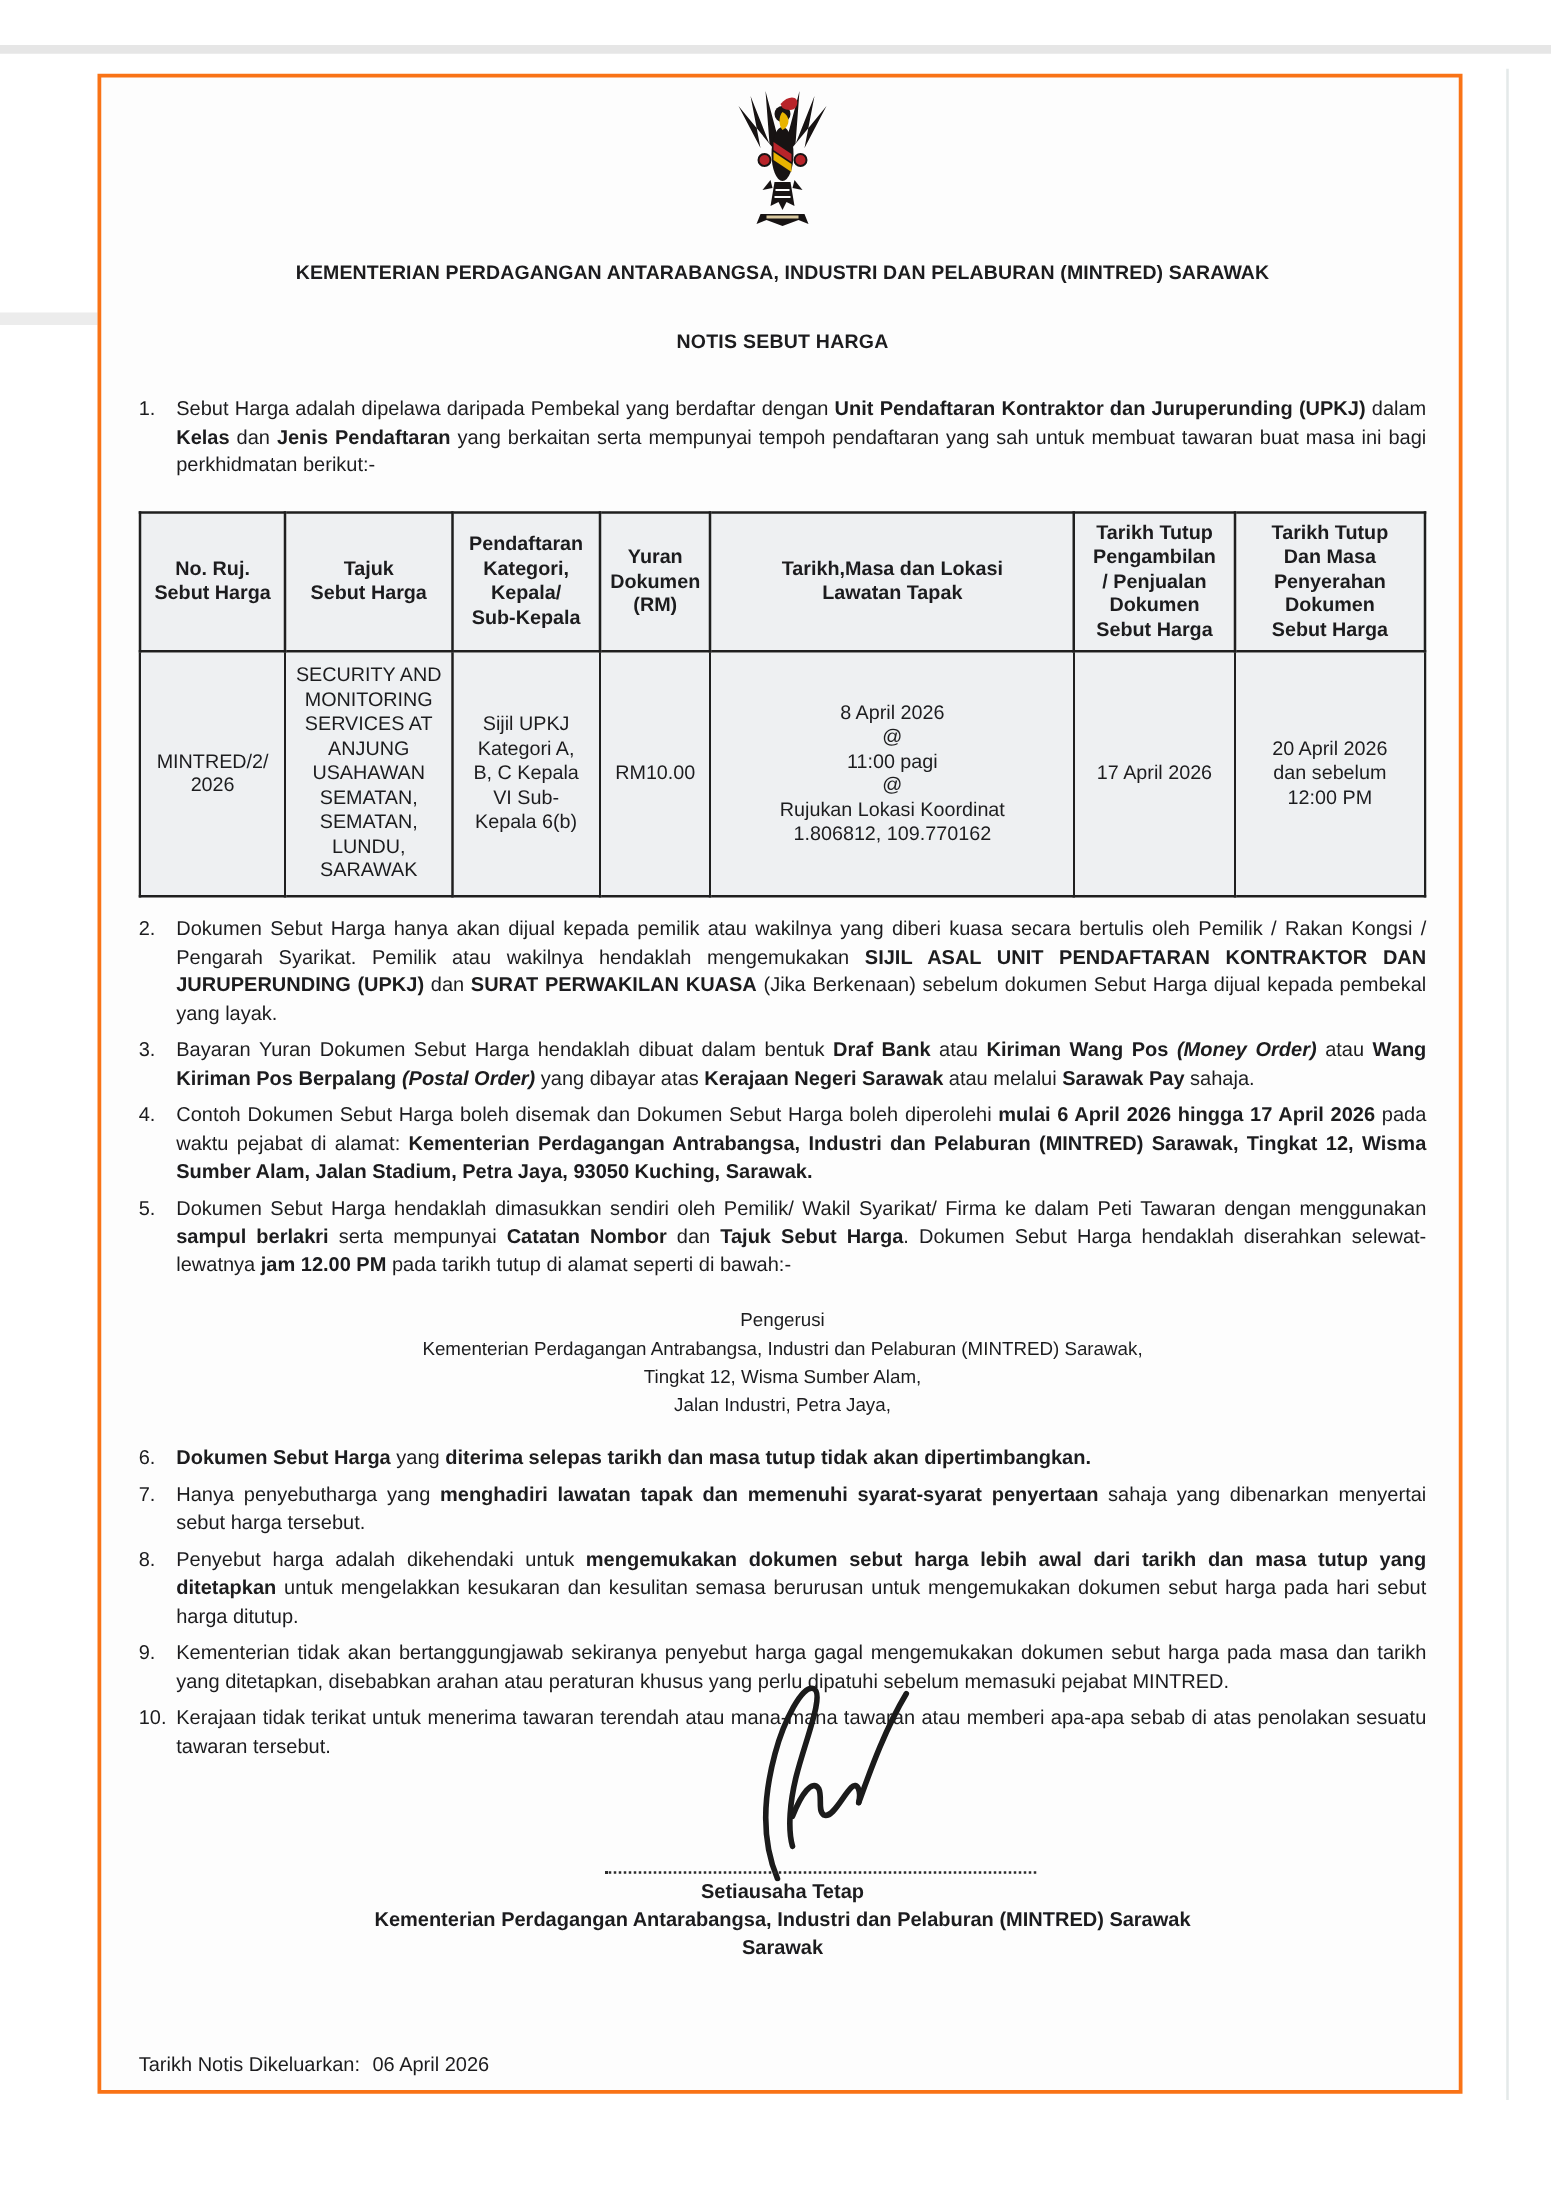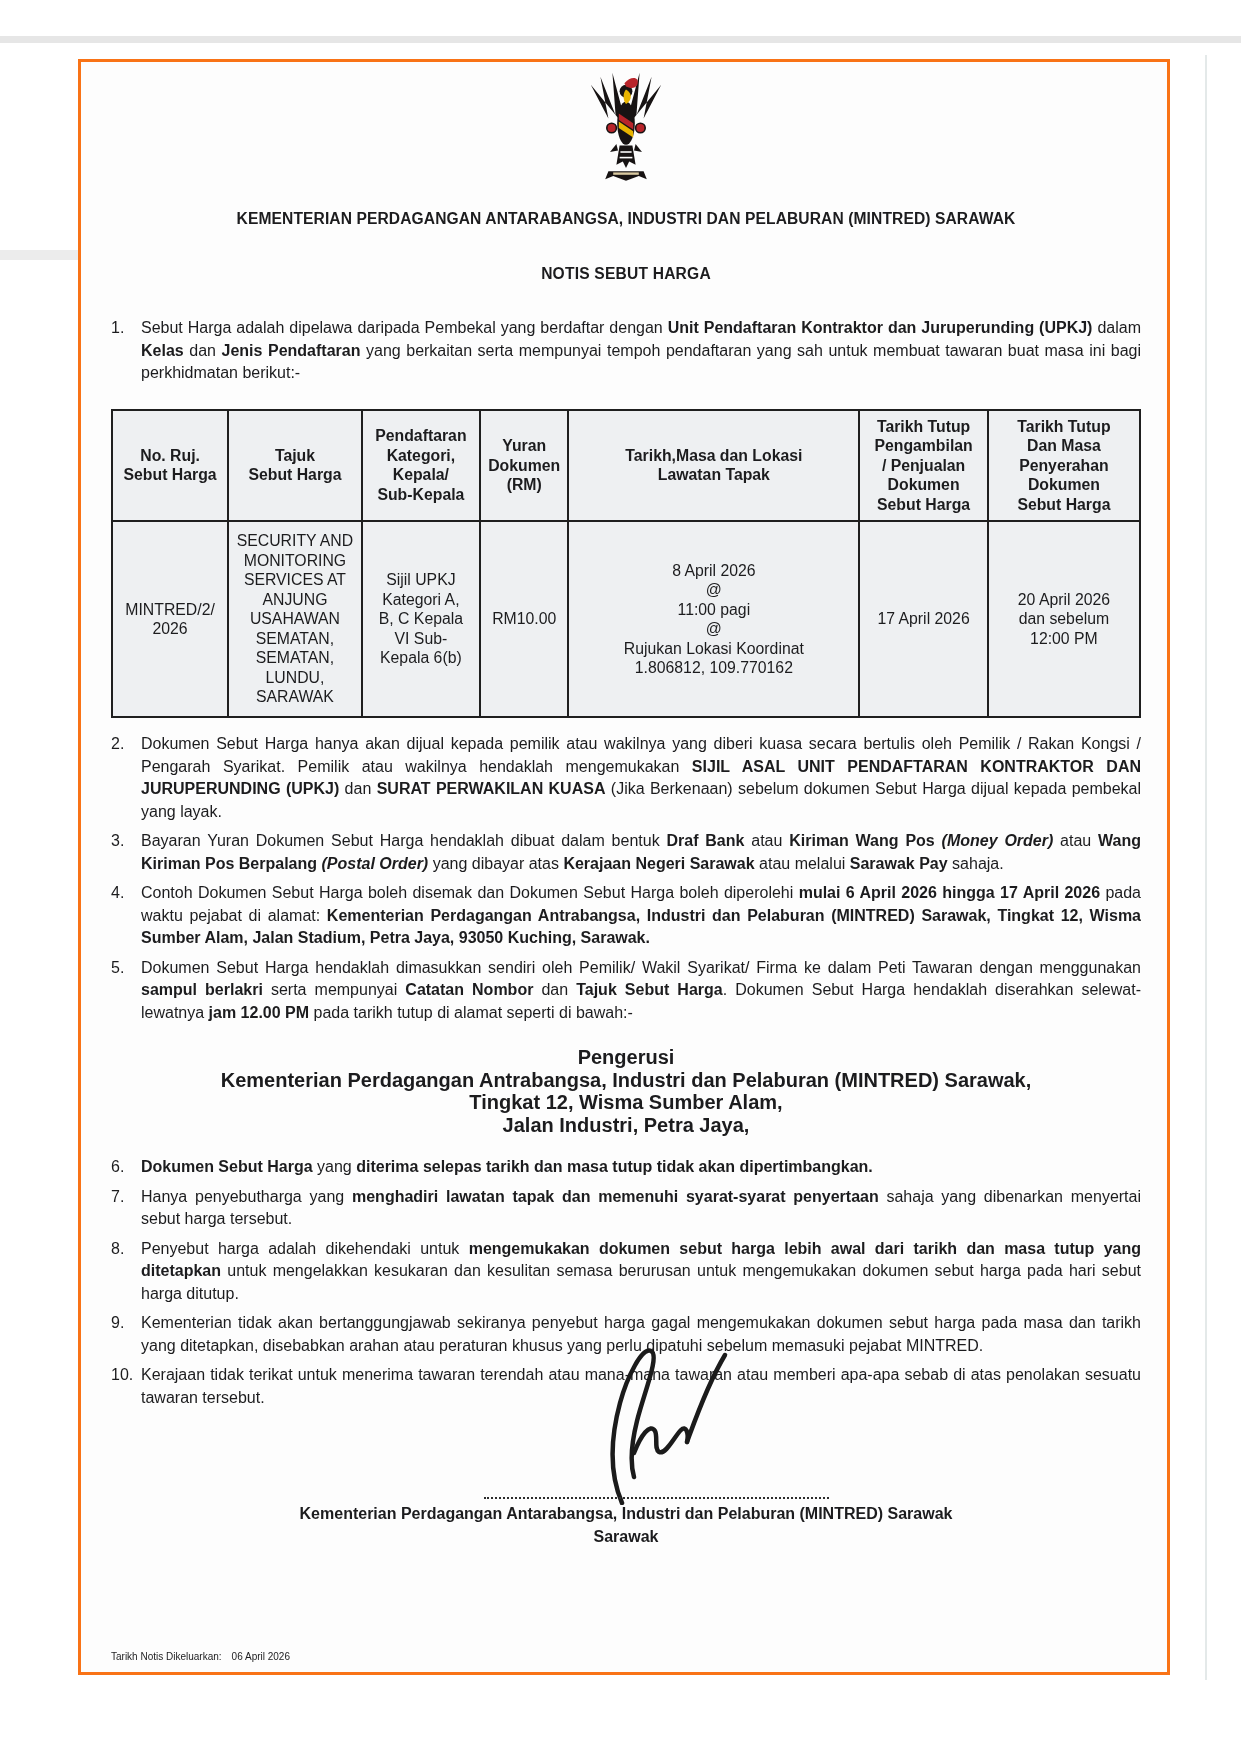--- a/index.html
+++ b/index.html
@@ -44,30 +44,30 @@
     width:100%;border-collapse:collapse;margin-top:24px;
     font-size:15.8px;line-height:19.5px;
   }
   table.quote th,table.quote td{
     border:2px solid #1f1f1f;text-align:center;vertical-align:middle;
     background:var(--tint);padding:6px 4px;white-space:pre-line;
   }
   table.quote th{font-weight:bold;height:96px;}
   table.quote td{height:182px;position:relative;}
 
-  .address{margin-top:22px;text-align:center;font-weight:bold;font-size:20px;line-height:22.5px;}
+  .address{margin-top:22px;text-align:center;font-weight:normal;font-size:15px;line-height:22.5px;}
   .address div{min-height:22px;}
 
   .final-items{margin-top:20px;}
 
   .sig-wrap{position:relative;margin-top:4px;height:150px;}
   .scribble{position:absolute;left:428px;top:-78px;width:210px;height:170px;}
   .dots{position:absolute;left:373px;top:84px;width:345px;border-bottom:2.5px dotted #2c2c2c;}
   .sig-lines{position:absolute;top:90px;left:0;right:0;text-align:center;font-weight:bold;font-size:16px;line-height:22.5px;}
-  .footer-date{position:absolute;left:30px;bottom:10px;font-size:10px;}
+  .footer-date{position:absolute;left:30px;bottom:10px;font-size:16px;}
   .footer-date .lbl{margin-right:10px;}
 </style>
 </head>
 <body>
 
 <div class="art-top-band"></div>
 <div class="art-left-streak"></div>
 <div class="art-right-line"></div>
 <div class="art-dash"></div>
 
@@ -229,20 +229,21 @@
     </div>
 
     <div class="sig-wrap">
       <svg class="scribble" viewBox="0 0 200 170">
         <path d="M78,168 C66,140 66,105 76,68 C83,42 98,12 107,16 C116,20 100,58 93,86 C88,106 86,128 90,142" fill="none" stroke="#1b1b1b" stroke-width="4.5" stroke-linecap="round"></path>
         <path d="M90,118 C97,100 106,88 111,96 C114,102 110,114 115,117 C122,120 130,102 137,95 C142,90 145,98 143,107" fill="none" stroke="#1b1b1b" stroke-width="4.5" stroke-linecap="round"></path>
         <path d="M143,107 C150,88 163,50 181,20" fill="none" stroke="#1b1b1b" stroke-width="4.5" stroke-linecap="round"></path>
       </svg>
       <div class="dots"></div>
       <div class="sig-lines">
+        <div>Setiausaha Tetap</div>
         <div>Kementerian Perdagangan Antarabangsa, Industri dan Pelaburan (MINTRED) Sarawak</div>
         <div>Sarawak</div>
       </div>
     </div>
 
   </div>
 
   <div class="footer-date">
     <span class="lbl">Tarikh Notis Dikeluarkan:</span><span>06 April 2026</span>
   </div>

